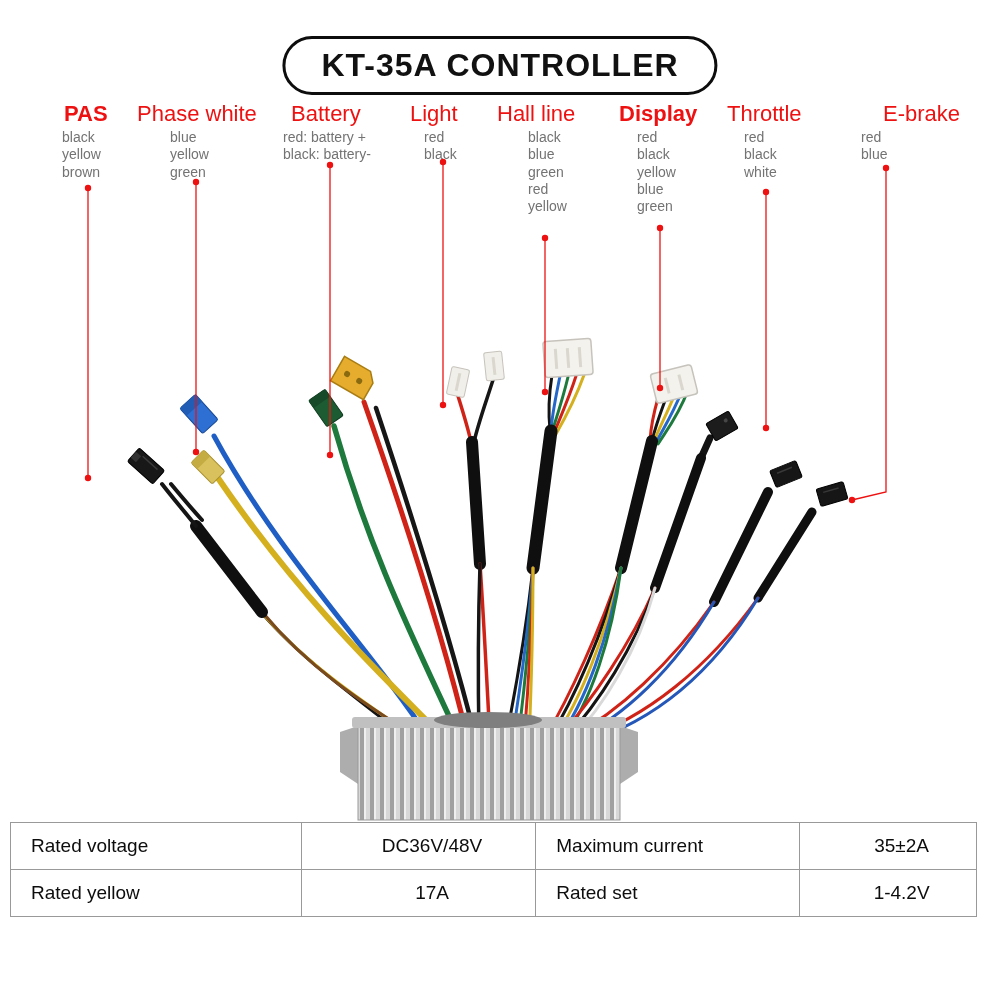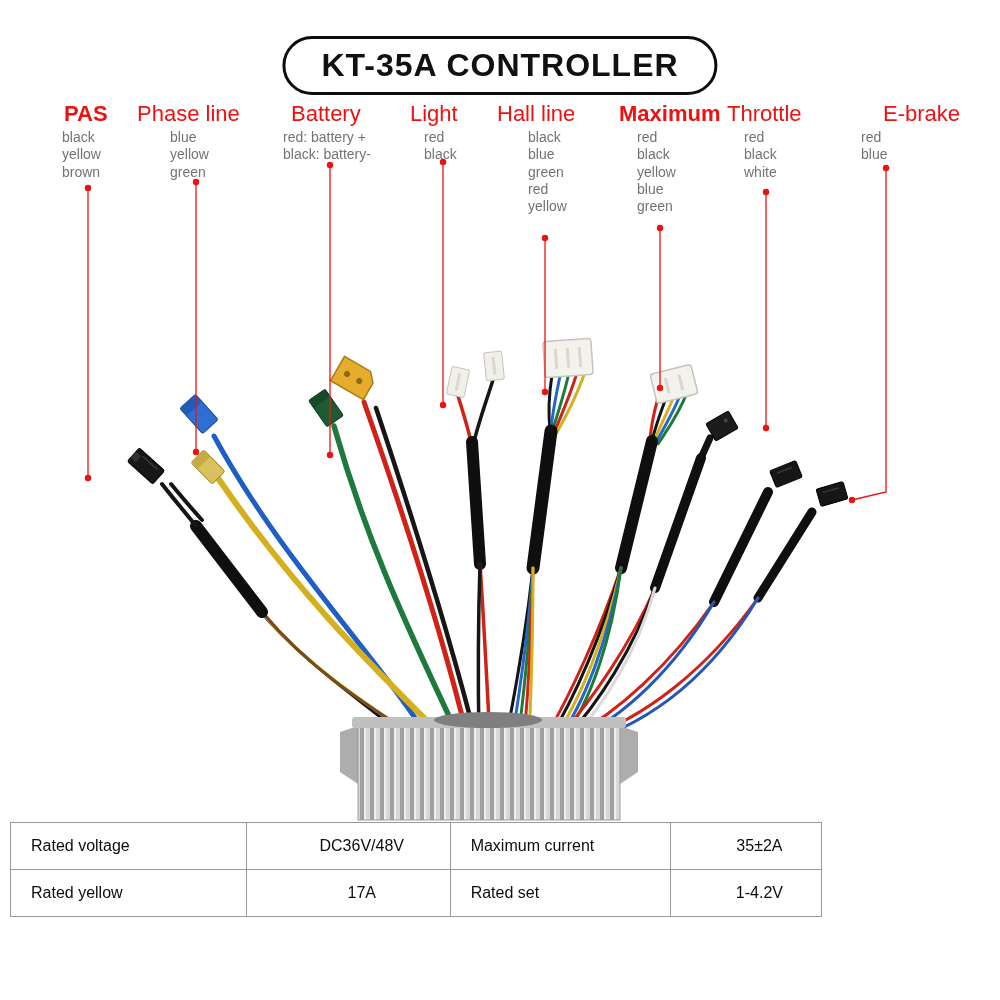--- a/index.html
+++ b/index.html
@@ -23,60 +23,60 @@
     position:absolute; top:129px; font-size:14px; line-height:1.24; color:#737373;
     white-space:pre-line;
   }
   .art {
     position:absolute; left:0; top:140px; width:1000px; height:690px;
     pointer-events:none;
   }
   .leader { stroke:var(--accent,#ee1111); stroke-width:1.3; fill:none; }
   .ldot { fill:var(--accent,#ee1111); }
   .spec {
-    position:absolute; left:10px; top:822px; width:812px;
-    border-collapse:collapse; font-size:16px; color:#0d0d0d; background:#fff;
+    position:absolute; left:10px; top:822px; width:967px;
+    border-collapse:collapse; font-size:19px; color:#0d0d0d; background:#fff;
   }
   .spec td { border:1px solid #999; height:44px; }
   .spec td.l { text-align:left; padding-left:20px; }
   .spec td.v { text-align:center;padding-left:28px; }
 </style>
 </head>
 <body>
 
 <div class="page">
 
   <div class="title-box">KT-35A CONTROLLER</div>
 
   <div class="wl bold" style="left:64px">PAS</div>
   <div class="wc" style="left:62px">black
 yellow
 brown</div>
 
-  <div class="wl" style="left:137px">Phase line</div>
+  <div class="wl" style="left:137px">Phase white</div>
   <div class="wc" style="left:170px">blue
 yellow
 green</div>
 
   <div class="wl" style="left:291px">Battery</div>
   <div class="wc" style="left:283px">red: battery +
 black: battery-</div>
 
   <div class="wl" style="left:410px">Light</div>
   <div class="wc" style="left:424px">red
 black</div>
 
   <div class="wl" style="left:497px">Hall line</div>
   <div class="wc" style="left:528px">black
 blue
 green
 red
 yellow</div>
 
-  <div class="wl bold" style="left:619px">Maximum</div>
+  <div class="wl bold" style="left:619px">Display</div>
   <div class="wc" style="left:637px">red
 black
 yellow
 blue
 green</div>
 
   <div class="wl" style="left:727px">Throttle</div>
   <div class="wc" style="left:744px">red
 black
 white</div>

